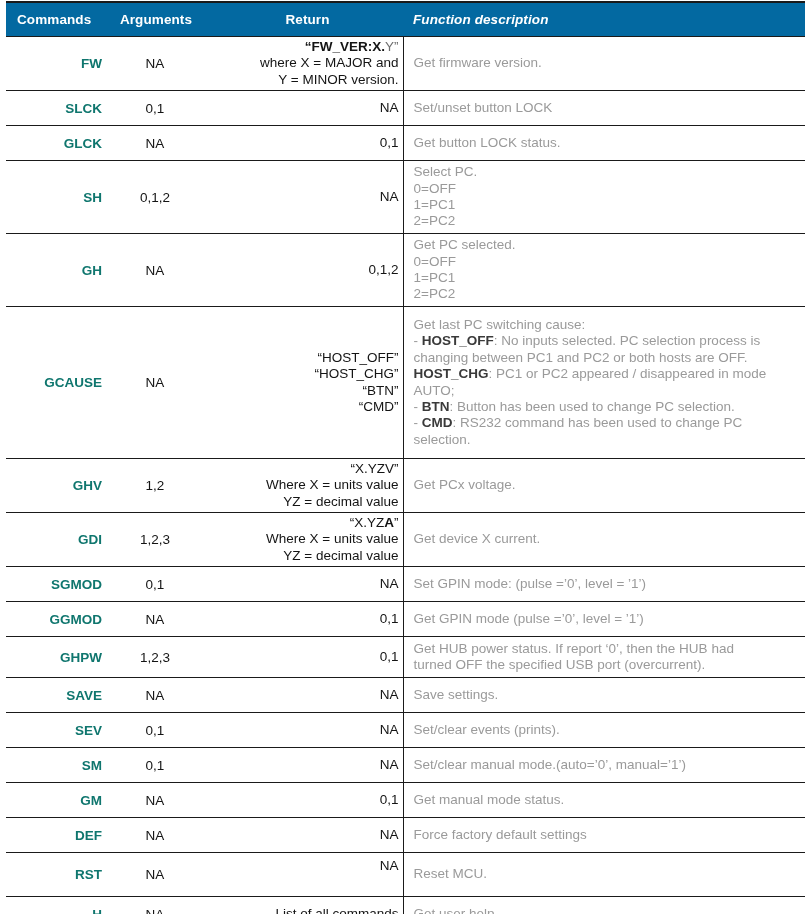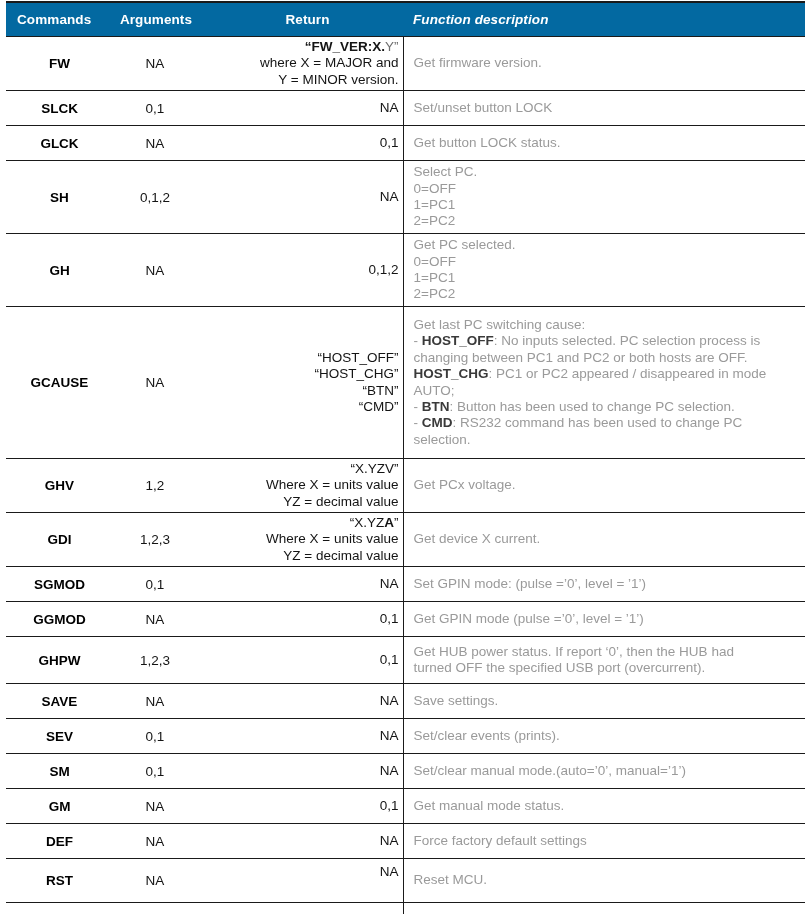--- a/index.html
+++ b/index.html
@@ -58,23 +58,23 @@
   }
 
   tbody td {
     padding: 0;
     vertical-align: middle;
     font-size: 13.5px;
   }
 
   td.cell-cmd {
     font-weight: bold;
-    color: #000000;
+    color: #0f766e;
     padding-left: 11px;
-    text-align: center;
+    text-align: right;
   }
   td.cell-args {
     color: #141414;
     text-align: center;
     padding-right: 10px;
   }
   td.cell-ret {
     color: #141414;
     text-align: right;
     padding-right: 4px;
@@ -86,21 +86,21 @@
     text-align: left;
     padding-left: 10px;
     padding-right: 6px;
     line-height: 1.22;
     vertical-align: middle;
   }
   .r-std    { height: 35px; }
   .r-quad   { height: 73px; }
   .r-huge   { height: 152px; }
   .r-triple { height: 54px; }
-  .r-dbl    { height: 47px; }
+  .r-dbl    { height: 41px; }
   .r-rst    { height: 44px; }
 
   
   .desc-block { display: block; }
   .desc-block .ln { display: block; white-space: nowrap; }
 
   
   .b { font-weight: bold; color: #3a3a3a; }
 
   

